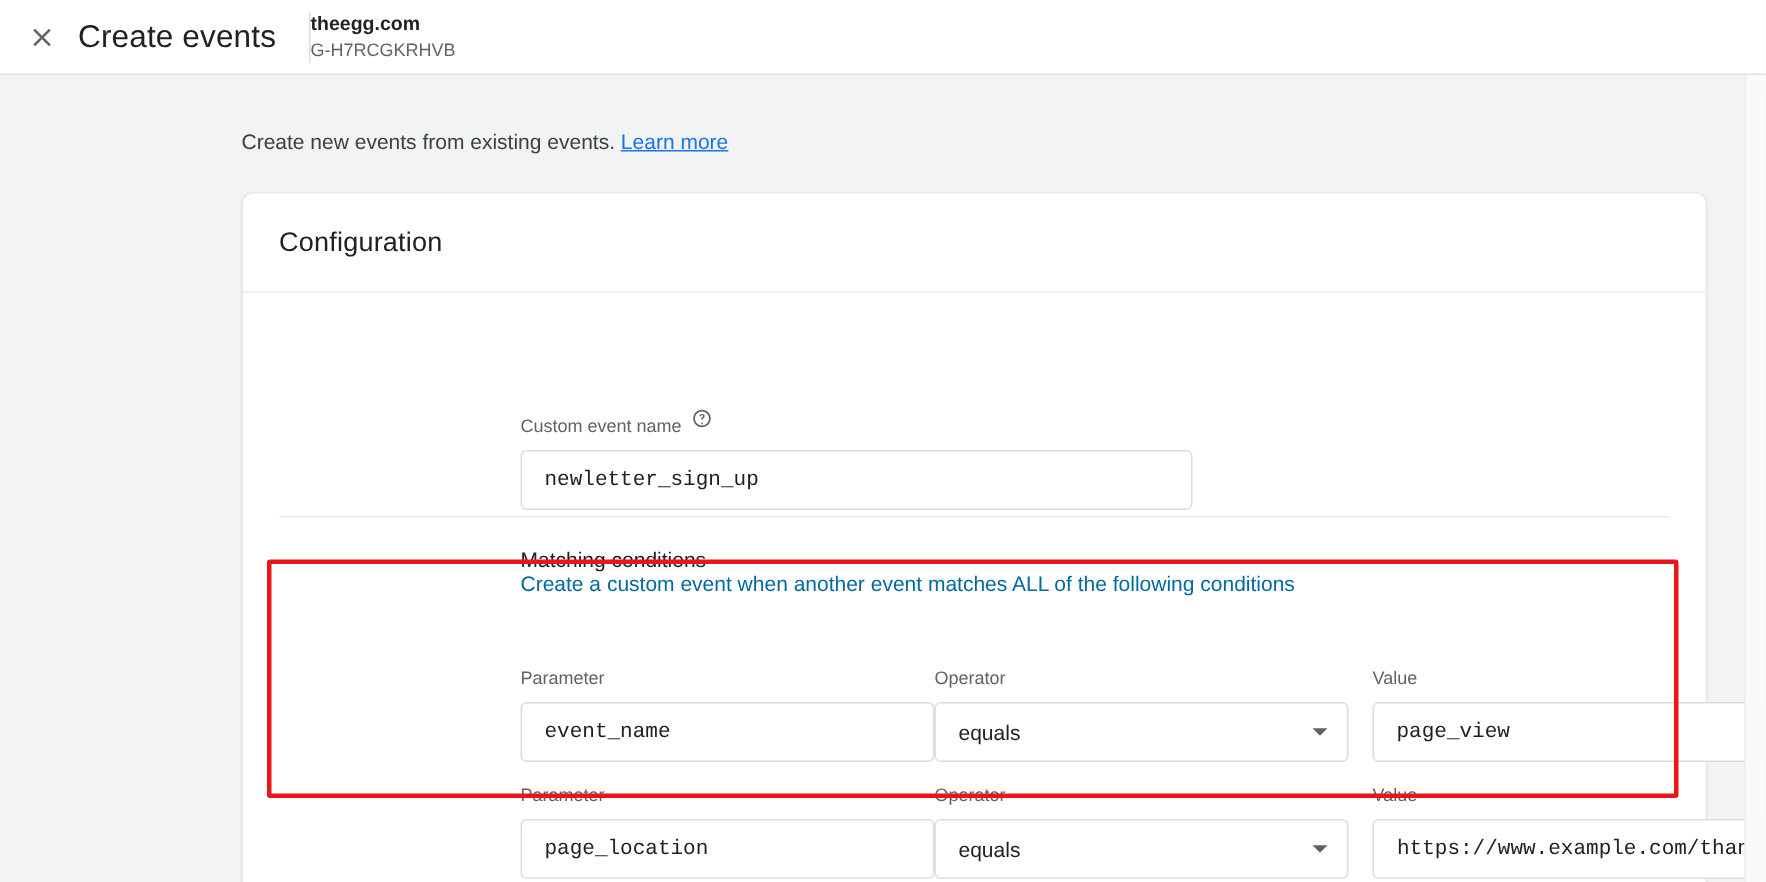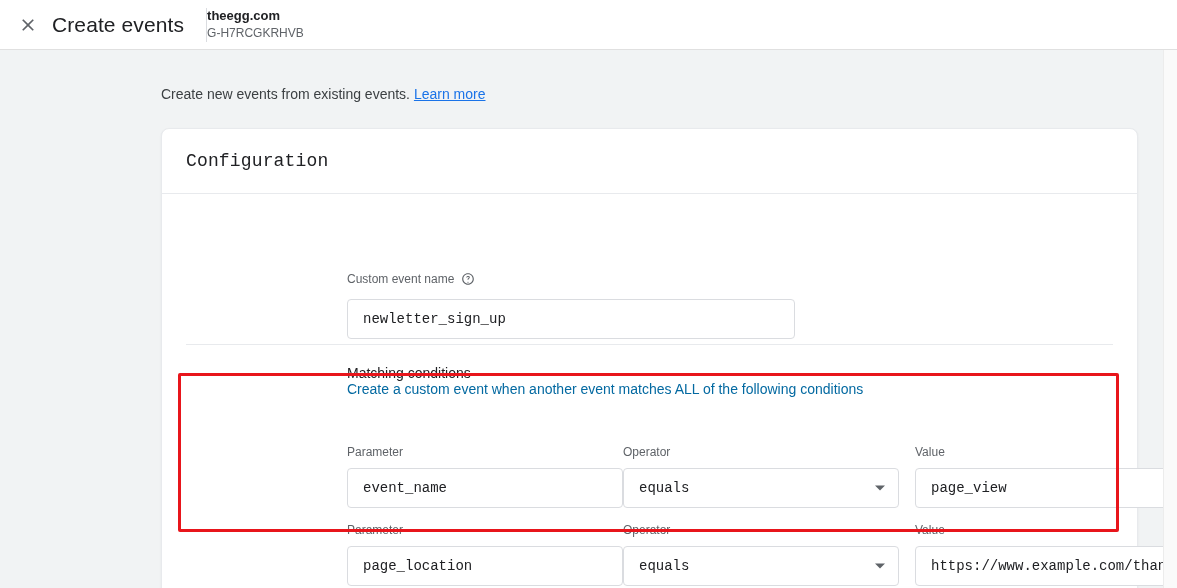--- a/index.html
+++ b/index.html
@@ -98,39 +98,38 @@
     border: 1px solid #e8eaed;
     border-radius: 8px;
     box-shadow: 0 1px 2px rgba(60,64,67,0.08);
   }
   .card-title {
     font-size: 18px;
     color: #202124;
     font-weight: 400;
     padding: 22px 0 0 24px;
     letter-spacing: 0.15px;
-    font-family: Liberation Mono, monospace;
   }
   .card-divider {
     height: 1px;
     background: #e8eaed;
     margin-top: 22px;
   }
   .card-inner-divider {
     position: absolute;
     left: 24px;
     right: 24px;
     height: 1px;
     background: #e8eaed;
   }
 
   
   .field-label-row {
     display: flex;
-    align-items: flex-start;
+    align-items: flex-end;
     gap: 7px;
   }
   .field-label {
     font-size: 12px;
     color: #5f6368;
     white-space: nowrap;
   }
   .help-icon { display: block; }
 
   .text-input {
@@ -209,21 +208,20 @@
     border: 1px solid #dadce0;
     border-radius: 4px;
     background: #ffffff;
     display: flex;
     align-items: center;
     padding: 0 15px;
     font-size: 14px;
     color: #202124;
     cursor: pointer;
     user-select: none;
-    font-family: Liberation Mono, monospace;
   }
   .select-arrow {
     position: absolute;
     right: 13px;
     top: 50%;
     transform: translateY(-50%);
     width: 0; height: 0;
     border-left: 5px solid transparent;
     border-right: 5px solid transparent;
     border-top: 5px solid #5f6368;

